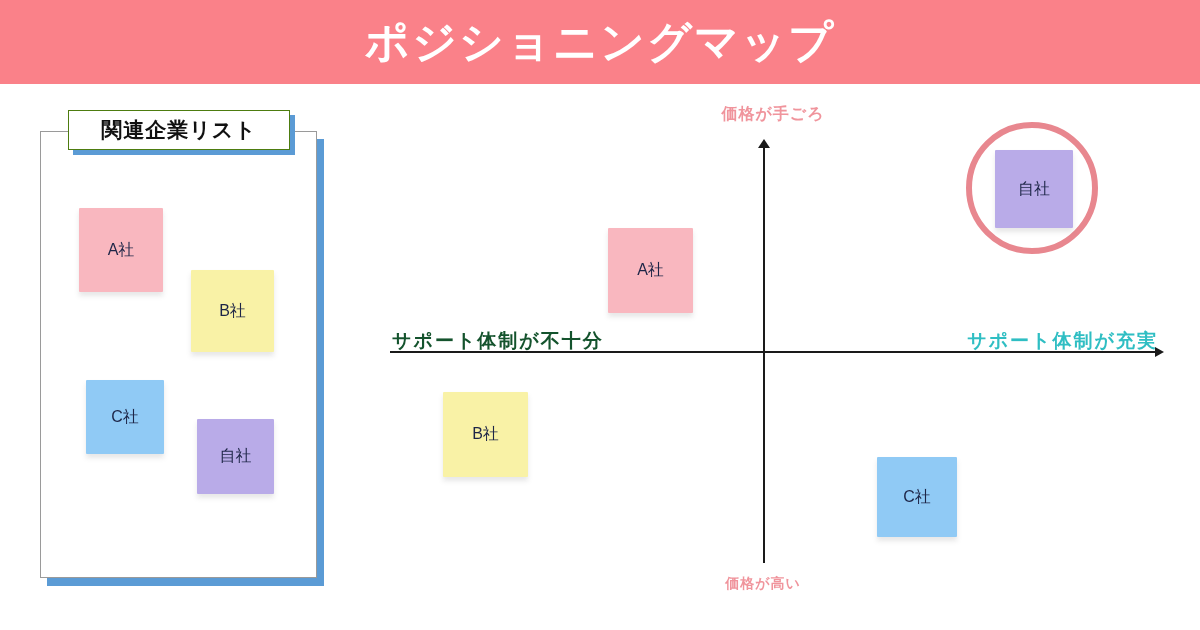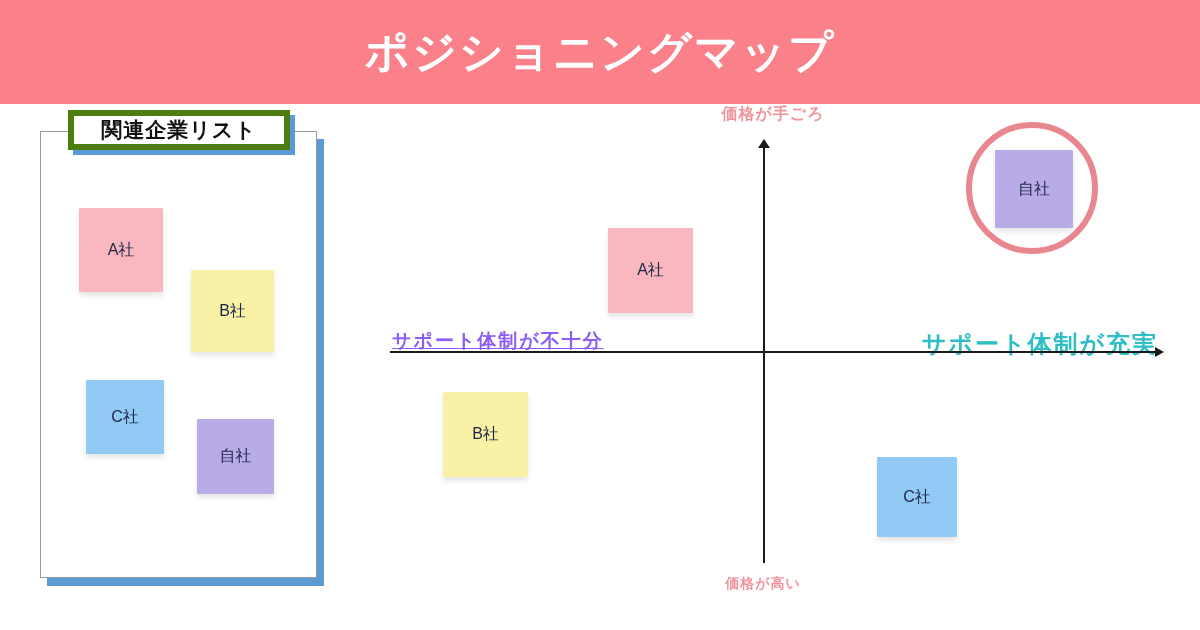--- a/index.html
+++ b/index.html
@@ -6,36 +6,36 @@
   html, body { width: 1200px; height: 630px; }
   body {
     font-family: "Liberation Sans", "DejaVu Sans", sans-serif;
     background: #ffffff;
     position: relative;
     overflow: hidden;
   }
 
   
   .banner {
-    position: absolute; left: 0; top: 0; width: 1200px; height: 104px;
+    position: absolute; left: 0; top: 0; width: 1200px; height: 84px;
     display: flex; align-items: center; justify-content: center;
   }
   .banner-title {
     color: #ffffff; font-size: 44px; font-weight: bold; letter-spacing: 2px;
   }
 
   
   .panel-card {
     position: absolute; left: 40px; top: 131px; width: 277px; height: 447px;
     background: #ffffff; border: 1px solid #9a9a9a;
     box-shadow: 7px 8px 0 #5B9BD5;
   }
   .panel-title-box {
     position: absolute; left: 68px; top: 110px; width: 222px; height: 40px;
-    background: #ffffff; border: 6px solid #4d7c0f;
+    background: #ffffff; border: 1px solid #4d7c0f;
     box-shadow: 5px 5px 0 #5B9BD5;
     display: flex; align-items: center; justify-content: center;
     z-index: 3;
   }
   .panel-title { font-size: 21px; font-weight: bold; color: #111111; letter-spacing: 1px; }
 
   
   .note {
     position: absolute;
     display: flex; align-items: center; justify-content: center;
@@ -73,21 +73,21 @@
     position: absolute; left: 1155px; top: 347px; width: 0; height: 0;
     border-top: 5px solid transparent; border-bottom: 5px solid transparent;
     border-left: 9px solid #1a1a1a; z-index: 1;
   }
 
   
   .axis-label { position: absolute; font-weight: bold; white-space: nowrap; }
   .axis-label-top    { left: 763px; top: 104px; transform: translateX(-50%); font-size: 16px; letter-spacing: 1px; margin-left: 10px; }
   .axis-label-bottom { left: 763px; top: 575px; transform: translateX(-50%); font-size: 14px; letter-spacing: 1px; }
   .axis-label-left   { left: 392px; top: 328px; font-size: 19px; letter-spacing: 2px; }
-  .axis-label-right  { left: 1158px; top: 328px; transform: translateX(-100%); font-size: 24px; letter-spacing: 2px; }
+  .axis-label-right  { left: 1158px; top: 328px; transform: translateX(-100%); font-size: 19px; letter-spacing: 2px; }
 
   
   .highlight-circle {
     position: absolute; left: 966px; top: 122px; width: 132px; height: 132px;
     border: 6px solid #E8878F; border-radius: 50%;
     z-index: 1;
   }
 </style>
 </head>
 <body>
@@ -106,21 +106,21 @@
 <div class="note pos-list-c" style="background-color: rgb(144, 202, 245);">C社</div>
 <div class="note pos-list-own" style="background-color: rgb(185, 171, 232);">自社</div>
 
 <div class="axis-v"></div>
 <div class="axis-v-arrow"></div>
 <div class="axis-h"></div>
 <div class="axis-h-arrow"></div>
 
 <div class="axis-label axis-label-top" style="color: rgb(240, 148, 156);">価格が手ごろ</div>
 <div class="axis-label axis-label-bottom" style="color: rgb(240, 148, 156);">価格が高い</div>
-<div class="axis-label axis-label-left" style="color: #8b5cf6; text-decoration: underline;">サポート体制が不十分</div>
+<div class="axis-label axis-label-left" style="color: #14532d;">サポート体制が不十分</div>
 <div class="axis-label axis-label-right" style="color: rgb(47, 190, 195);">サポート体制が充実</div>
 
 <div class="note pos-map-a" style="background-color: rgb(249, 183, 191);">A社</div>
 <div class="note pos-map-own" style="background-color: rgb(185, 171, 232);">自社</div>
 <div class="note pos-map-b" style="background-color: rgb(249, 242, 166);">B社</div>
 <div class="note pos-map-c" style="background-color: rgb(144, 202, 245);">C社</div>
 
 <div class="highlight-circle" style="border-color: rgb(232, 135, 143);"></div>
 
 </body></html>

